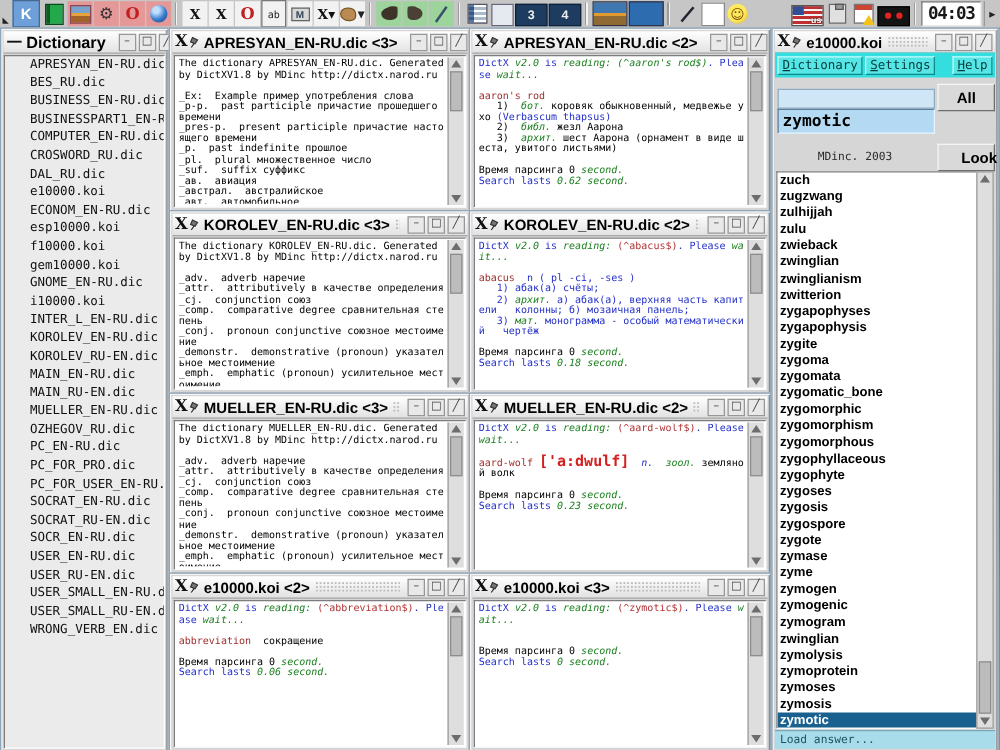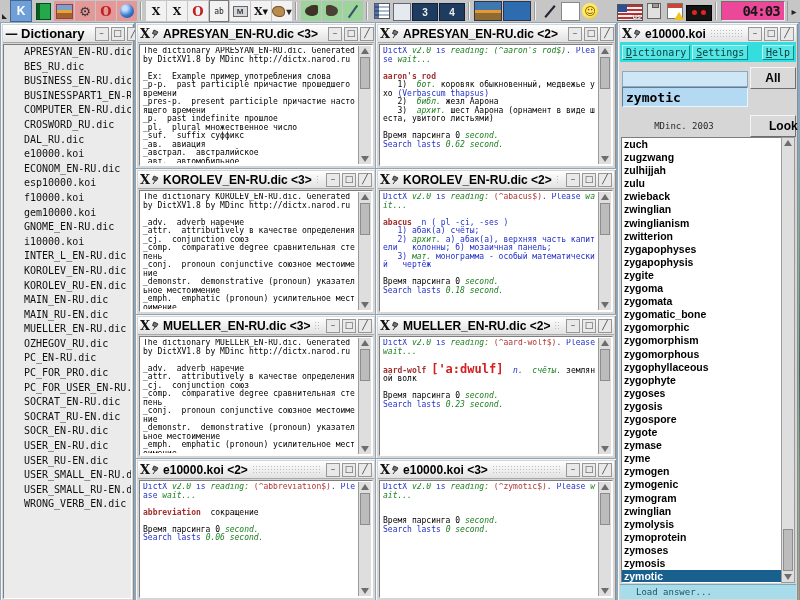--- a/index.html
+++ b/index.html
@@ -67,23 +67,23 @@
   .icon-clipboard::before{content:"";width:12px;height:14px;background:#e0e0e0;border:1px solid #666;}
   .icon-clipboard::after{content:"";position:absolute;top:2px;left:8px;width:5px;height:3px;
      background:#9a9a9a;border:1px solid #555;}
   .icon-calendar-alert::before{content:"";width:14px;height:14px;background:
      linear-gradient(#cc4433 0 4px,#fff 4px);border:1px solid #777;}
   .icon-calendar-alert::after{content:"";position:absolute;right:1px;bottom:1px;
      border-bottom:8px solid #f2c218;border-left:5px solid transparent;border-right:5px solid transparent;}
   .icon-alarm-eyes{width:24px;height:14px;margin-top:4px;background:#141414;border:1px solid #000;}
   .icon-alarm-eyes::before,.icon-alarm-eyes::after{content:"";width:5px;height:5px;border-radius:50%;
      background:#e32222;margin:0 2px;}
-  .icon-lcd-clock{width:46px;height:18px;margin:2px 1px;background:#ec4899;
+  .icon-lcd-clock{width:46px;height:18px;margin:2px 1px;background:#ffffff;
      border:1px solid;border-color:#6f6f6f #ececec #ececec #6f6f6f;
-     font:bold 14px/17px "DejaVu Sans Mono",monospace;letter-spacing:-1px;color:#181818;padding-left:16px;}
+     font:bold 14px/17px "DejaVu Sans Mono",monospace;letter-spacing:-1px;color:#181818;}
   .icon-expand-arrow{width:12px;font:10px "DejaVu Sans",sans-serif;color:#222;
      border-left:1px solid #999;}
   
   .win{position:absolute;background:#d6d6d6;border:1px solid #8ea6ba;
        box-shadow:inset 1px 1px 0 #f6f6f6,inset -1px -1px 0 #8d8d8d;}
   .tbar{position:absolute;left:2px;right:2px;top:2px;height:17px;display:flex;align-items:center;
        background:linear-gradient(#ffffff,#e2e2e2);border-bottom:1px solid #a8a8a8;padding:0 2px;}
   .ticon{display:flex;align-items:center;font:bold 13px "DejaVu Serif",serif;color:#111;margin-right:3px;}
   .ticon svg{margin-left:1px;}
   .ttl{font:bold 12px "Liberation Sans",sans-serif;color:#000;white-space:nowrap;}
@@ -102,21 +102,21 @@
   .sb .up{position:absolute;top:2px;left:2px;width:0;height:0;
        border-left:4px solid transparent;border-right:4px solid transparent;border-bottom:6px solid #6d6d6d;}
   .sb .dn{position:absolute;bottom:2px;left:2px;width:0;height:0;
        border-left:4px solid transparent;border-right:4px solid transparent;border-top:6px solid #6d6d6d;}
   .sb .th{position:absolute;left:1px;right:1px;top:11px;height:30px;background:#bcbcbc;
        border:1px solid #8d8d8d;}
   .seg-k{color:#000;}
   .seg-b{color:#2330c8;}
   .seg-g{color:#1e8022;font-style:italic;}
   .seg-r{color:#b03434;}
-  .seg-hw{color:#a03030;font-weight:bold;}
+  .seg-hw{color:#a03030;font-weight:normal;}
   .seg-tr{color:#d42020;font-weight:bold;font-size:12px;line-height:8.5px;}
   .seg-bi{color:#2330c8;font-style:italic;}
   
   #sidebar{left:0;top:22px;width:133px;height:578px;}
   #side-list{position:absolute;left:2px;right:2px;top:21px;bottom:2px;background:#ebebeb;
        border:1px solid;border-color:#7d7d7d #fdfdfd #fdfdfd #7d7d7d;overflow:hidden;}
   .file-item{font:10px/14.6px "DejaVu Sans Mono",monospace;color:#101010;
        padding-left:20px;white-space:nowrap;}
   
   #panel{left:617px;top:22px;width:180px;height:578px;}
@@ -144,21 +144,21 @@
   .word.sel{background:#19608f;color:#fff;}
   #plist-sb{position:absolute;right:3px;top:114px;width:12px;bottom:18px;background:#dedede;
        border:1px solid #9a9a9a;}
   #plist-sb .up{position:absolute;top:2px;left:2px;border-left:4px solid transparent;
        border-right:4px solid transparent;border-bottom:6px solid #6d6d6d;width:0;height:0;}
   #plist-sb .dn{position:absolute;bottom:2px;left:2px;border-left:4px solid transparent;
        border-right:4px solid transparent;border-top:6px solid #6d6d6d;width:0;height:0;}
   #plist-sb .th{position:absolute;left:1px;right:1px;bottom:11px;height:40px;background:#bcbcbc;
        border:1px solid #8d8d8d;}
   #pstatus{position:absolute;left:2px;right:2px;bottom:2px;height:14px;background:#a8dcea;
-       border-top:1px solid #7ba8b8;font:9px/14px "DejaVu Sans Mono",monospace;color:#1c5560;padding-left:16px;}
+       border-top:1px solid #7ba8b8;font:9px/14px "DejaVu Sans Mono",monospace;color:#1c5560;padding-left:4px;}
 </style>
 </head>
 <body>
 
 <div id="toolbar">
     <div class="tbi icon-menu-arrow"></div>
     <div class="tbi icon-kde-menu" style="background: rgb(111, 159, 216);">
       <span>K</span>
     </div>
     <div class="tbi icon-help-book"></div>
@@ -428,21 +428,21 @@
           </svg></span>
         <span class="ttl">MUELLER_EN-RU.dic &lt;2&gt;</span>
         <span class="grip"></span>
         <span class="tbtn">–</span>
         <span class="tbtn">□</span>
         <span class="tbtn">╱</span>
       </div>
       <div class="content">
         <div class="wtext"><span class="seg-b">DictX </span><span class="seg-g">v2.0 </span><span class="seg-b">is </span><span class="seg-g">reading: </span><span class="seg-r">(^aard-wolf$)</span><span class="seg-b">. Please </span><span class="seg-g">wait...</span><span class="seg-k">
 
-</span><span class="seg-hw">aard-wolf </span><span class="seg-tr">['a:dwulf]</span><span class="seg-k">  </span><span class="seg-bi">n.</span><span class="seg-k">  </span><span class="seg-g">счёты.</span><span class="seg-k"> земляной волк</span><span class="seg-k">
+</span><span class="seg-hw">aard-wolf </span><span class="seg-tr">['a:dwulf]</span><span class="seg-k">  </span><span class="seg-bi">n.</span><span class="seg-k">  </span><span class="seg-g">зоол.</span><span class="seg-k"> земляной волк</span><span class="seg-k">
 
 </span><span class="seg-k">Время парсинга 0 </span><span class="seg-g">second.</span><span class="seg-k">
 </span><span class="seg-b">Search lasts </span><span class="seg-g">0.23 second.</span></div>
         <div class="sb">
           <div class="up"></div>
           <div class="th"></div>
           <div class="dn"></div>
         </div>
       </div>
     </div>

